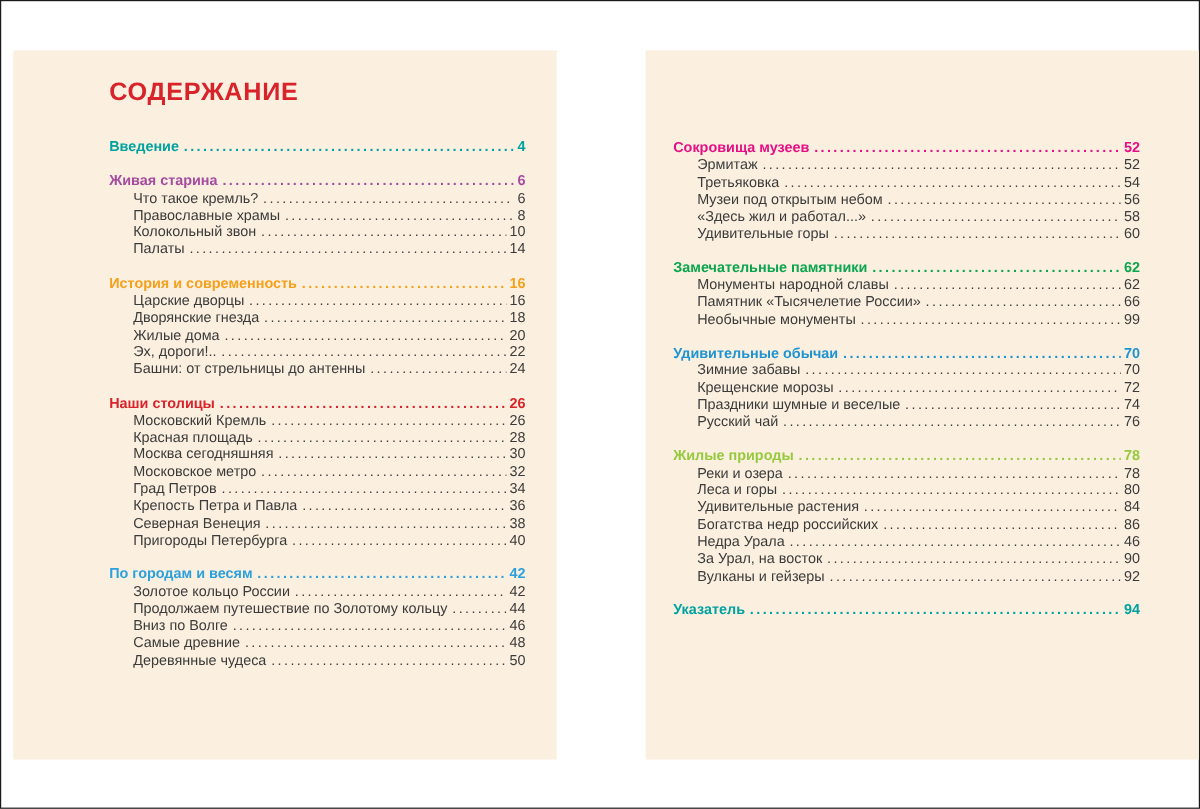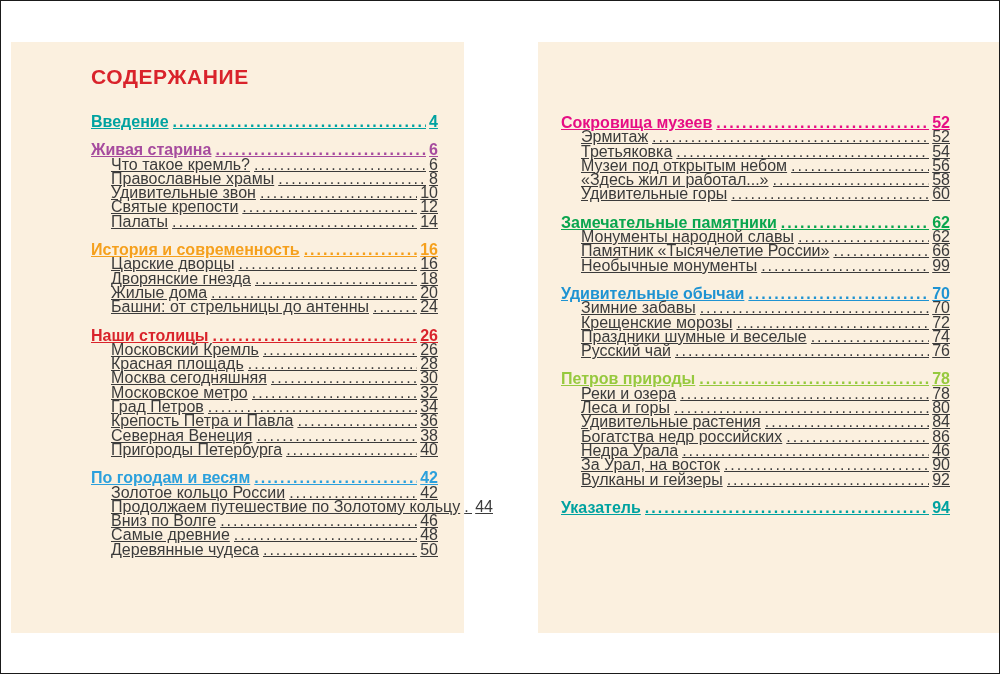--- a/index.html
+++ b/index.html
@@ -30,24 +30,23 @@
   }
   .page-left  .sections { margin: 26px 26px 0 80px; }
   .page-right .sections { margin: 74px 94px 0 23px; }
 
   .section { margin-top: 14px; }
   .section:first-child { margin-top: 0; }
 
   .toc-line {
     display: flex;
     align-items: center;
-    font-size: 16px;
+    font-size: 12px;
     line-height: 14.3px;
     color: #3b3b3b;
-    text-decoration: underline;
   }
   .toc-line .t { white-space: nowrap; }
   .toc-line.item { padding-left: 20px; }
   .toc-line.heading {
     font-weight: bold;
     color: var(--c, #3b3b3b);
   }
   .leader {
     flex: 1;
     overflow: hidden;
@@ -85,28 +84,23 @@
             <span class="t">Что такое кремль?</span>
             <span class="leader"></span>
             <span class="pnum">6</span>
           </div>
           <div class="toc-line item">
             <span class="t">Православные храмы</span>
             <span class="leader"></span>
             <span class="pnum">8</span>
           </div>
           <div class="toc-line item">
-            <span class="t">Удивительные звон</span>
+            <span class="t">Колокольный звон</span>
             <span class="leader"></span>
             <span class="pnum">10</span>
-          </div>
-          <div class="toc-line item">
-            <span class="t">Святые крепости</span>
-            <span class="leader"></span>
-            <span class="pnum">12</span>
           </div>
           <div class="toc-line item">
             <span class="t">Палаты</span>
             <span class="leader"></span>
             <span class="pnum">14</span>
           </div>
         </div>
         <div class="section">
           <div class="toc-line heading" style="--c: #F5A01D;">
             <span class="t">История и современность</span>
@@ -120,20 +114,25 @@
           </div>
           <div class="toc-line item">
             <span class="t">Дворянские гнезда</span>
             <span class="leader"></span>
             <span class="pnum">18</span>
           </div>
           <div class="toc-line item">
             <span class="t">Жилые дома</span>
             <span class="leader"></span>
             <span class="pnum">20</span>
+          </div>
+          <div class="toc-line item">
+            <span class="t">Эх, дороги!..</span>
+            <span class="leader"></span>
+            <span class="pnum">22</span>
           </div>
           <div class="toc-line item">
             <span class="t">Башни: от стрельницы до антенны</span>
             <span class="leader"></span>
             <span class="pnum">24</span>
           </div>
         </div>
         <div class="section">
           <div class="toc-line heading" style="--c: #D9232B;">
             <span class="t">Наши столицы</span>
@@ -293,21 +292,21 @@
             <span class="pnum">74</span>
           </div>
           <div class="toc-line item">
             <span class="t">Русский чай</span>
             <span class="leader"></span>
             <span class="pnum">76</span>
           </div>
         </div>
         <div class="section">
           <div class="toc-line heading" style="--c: #96C93E;">
-            <span class="t">Петров природы</span>
+            <span class="t">Жилые природы</span>
             <span class="leader"></span>
             <span class="pnum">78</span>
           </div>
           <div class="toc-line item">
             <span class="t">Реки и озера</span>
             <span class="leader"></span>
             <span class="pnum">78</span>
           </div>
           <div class="toc-line item">
             <span class="t">Леса и горы</span>

